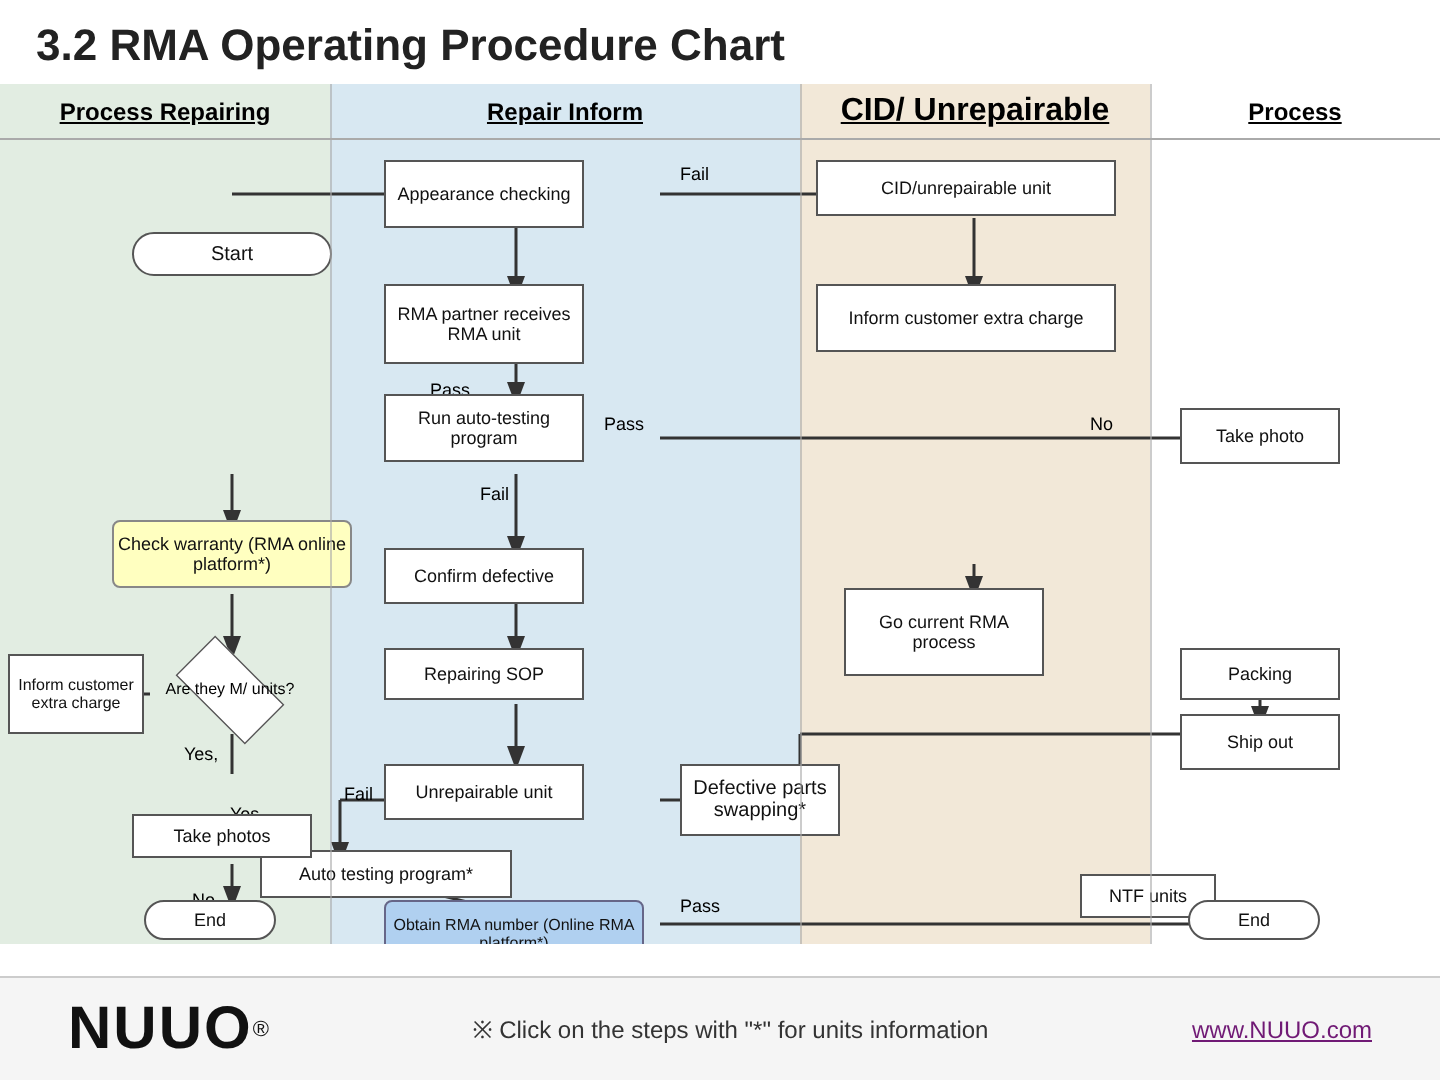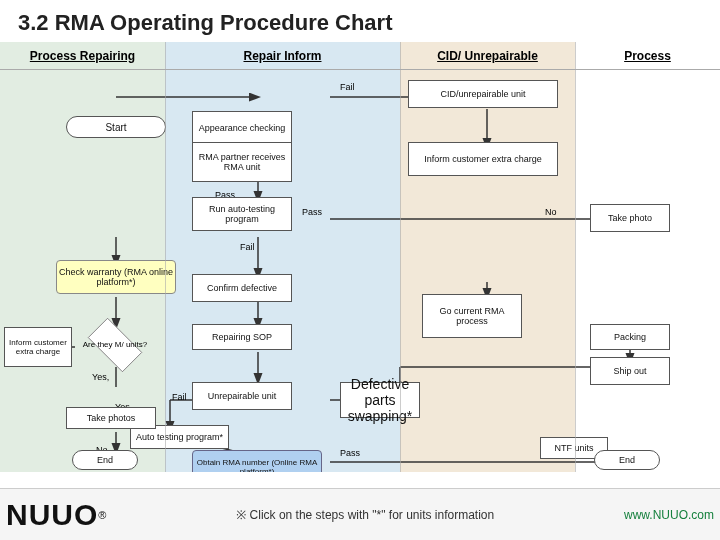--- a/index.html
+++ b/index.html
@@ -57,21 +57,21 @@
       position: absolute;
       bottom: 0;
       left: 0;
       width: 720px;
       height: 52px;
       background: #f5f5f5;
       border-top: 1px solid #ccc;
       display: flex;
       align-items: center;
       justify-content: flex-start;
-      padding: 0 6px;
+      padding: 0 34px;
     }
 
     
     .flow-container {
       position: relative;
       width: 720px;
       height: 430px;
       overflow: hidden;
     }
   </style>
@@ -87,21 +87,21 @@
   <div style="position:absolute;top:0;left:400px;width:175px;height:430px;background:#f2e8d8;"></div>
   <div style="position:absolute;top:0;left:575px;width:145px;height:430px;background:#ffffff;"></div>
 
   <div style="position:absolute;top:0;left:0;width:165px;height:28px;display:flex;align-items:center;justify-content:center;border-bottom:1px solid #aaa;">
     <span style="font-weight:bold;font-size:12px;text-decoration:underline;">Process Repairing</span>
   </div>
   <div style="position:absolute;top:0;left:165px;width:235px;height:28px;display:flex;align-items:center;justify-content:center;border-bottom:1px solid #aaa;">
     <span style="font-weight:bold;font-size:12px;text-decoration:underline;">Repair Inform</span>
   </div>
   <div style="position:absolute;top:0;left:400px;width:175px;height:28px;display:flex;align-items:center;justify-content:center;border-bottom:1px solid #aaa;">
-    <span style="font-weight:bold;font-size:12px;text-decoration:underline;">CID/ Unrepairable</span>
+    <span style="font-weight:bold;font-size:16px;text-decoration:underline;">CID/ Unrepairable</span>
   </div>
   <div style="position:absolute;top:0;left:575px;width:145px;height:28px;display:flex;align-items:center;justify-content:center;border-bottom:1px solid #aaa;">
     <span style="font-weight:bold;font-size:12px;text-decoration:underline;">Process</span>
   </div>
 
   <svg class="svg-overlay">
 
     <line x1="116" y1="55" x2="258" y2="55" stroke="#333" stroke-width="1.5" marker-end="url(#arrow)"></line>
 
     <line x1="330" y1="55" x2="430" y2="55" stroke="#333" stroke-width="1.5" marker-end="url(#arrow)"></line>
@@ -150,21 +150,21 @@
       <marker id="arrow" markerWidth="8" markerHeight="8" refX="6" refY="3" orient="auto">
         <path d="M0,0 L0,6 L8,3 z" fill="#333"></path>
       </marker>
     </defs>
   </svg>
 
   <div class="flow-box box-rounded" style="left:66px;top:38px;width:100px;height:22px;margin-top:36px;">
     <span style="font-size:10px;">Start</span>
   </div>
 
-  <div class="flow-box box-rect" style="left:192px;top:38px;width:100px;height:34px;margin-top:31px;">
+  <div class="flow-box box-rect" style="left:192px;top:38px;width:100px;height:34px;">
     <span style="font-size:9px;text-align:center;">Appearance checking</span>
   </div>
 
   <div style="position:absolute;left:340px;top:40px;font-size:9px;">
     <span>Fail</span>
   </div>
 
   <div class="flow-box box-rect" style="left:408px;top:38px;width:150px;height:28px;">
     <span style="font-size:9px;">CID/unrepairable unit</span>
   </div>
@@ -238,36 +238,36 @@
 
   <div class="flow-box box-rect" style="left:590px;top:282px;width:80px;height:26px;">
     <span style="font-size:9px;">Packing</span>
   </div>
 
   <div class="flow-box box-rect" style="left:192px;top:340px;width:100px;height:28px;">
     <span style="font-size:9px;">Unrepairable unit</span>
   </div>
 
   <div class="flow-box box-rect" style="left:340px;top:340px;width:80px;height:36px;">
-    <span style="font-size:14px;text-align:center;">Defective parts swapping*</span>
+    <span style="font-size:10px;text-align:center;">Defective parts swapping*</span>
   </div>
 
   <div class="flow-box box-rect" style="left:590px;top:315px;width:80px;height:28px;">
     <span style="font-size:9px;">Ship out</span>
   </div>
 
   <div style="position:absolute;left:172px;top:350px;font-size:9px;">
     <span>Fail</span>
   </div>
 
   <div style="position:absolute;left:115px;top:360px;font-size:9px;">
     <span>Yes,</span>
   </div>
 
-  <div class="flow-box box-rect" style="left:130px;top:383px;width:99px;height:24px;">
+  <div class="flow-box box-rect" style="left:130px;top:383px;width:126px;height:24px;">
     <span style="font-size:9px;">Auto testing program*</span>
   </div>
 
   <div style="position:absolute;left:96px;top:403px;font-size:9px;">
     <span>No</span>
   </div>
 
   <div class="flow-box box-rounded" style="left:72px;top:408px;width:66px;height:20px;">
     <span style="font-size:9px;">End</span>
   </div>
@@ -299,16 +299,16 @@
 </div>
 
 <div class="footer">
   <div style="display:flex;align-items:center;">
     <span style="font-size:30px;font-weight:900;color:#111;letter-spacing:1px;">NUUO</span>
     <span style="font-size:11px;vertical-align:super;color:#111;">®</span>
   </div>
   <div style="font-size:12px;color:#333;flex:1;text-align:center;">
     <span>※ Click on the steps with "*" for units information</span>
   </div>
-  <div style="font-size:12px;color:#15803d;">
+  <div style="font-size:12px;color:#701a75;text-decoration:underline;">
     <span>www.NUUO.com</span>
   </div>
 </div>
 
 </body></html>

